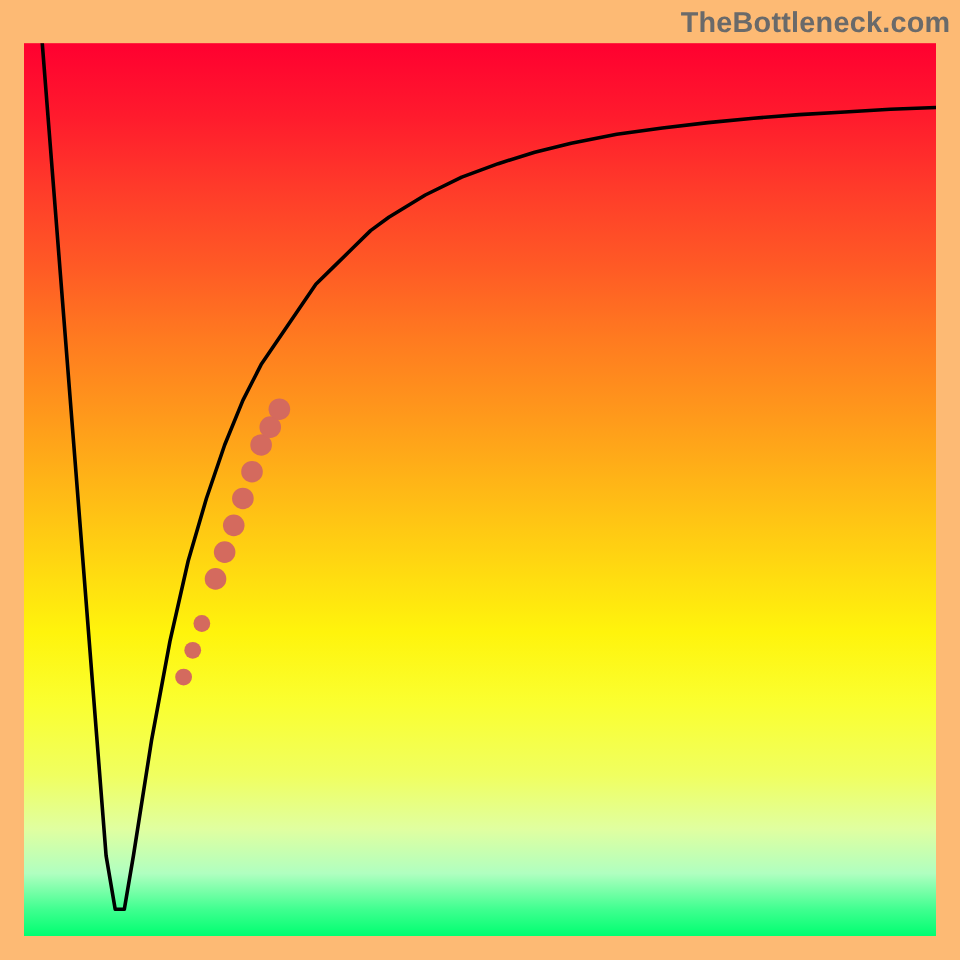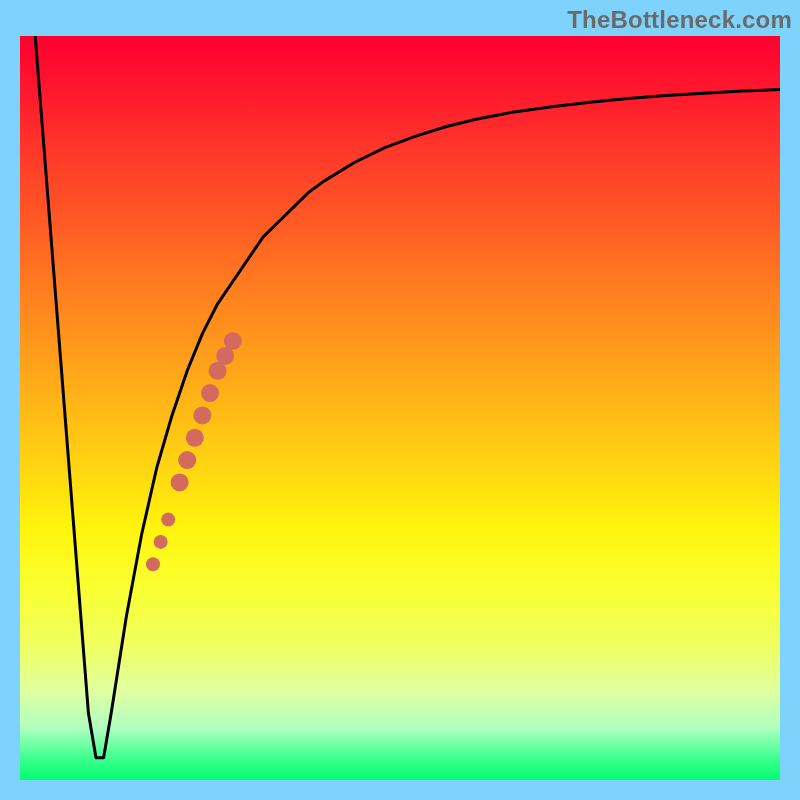--- a/index.html
+++ b/index.html
@@ -1,21 +1,21 @@
 <!DOCTYPE html>
 <html><head>
 <meta charset="utf-8">
 <style>
   * { margin: 0; padding: 0; box-sizing: border-box; }
   html, body { width: 800px; height: 800px; overflow: hidden; background: #000; }
   .frame {
     position: relative;
     width: 800px;
     height: 800px;
-    background: #7dd3fc;
+    background: #fdba74;
   }
   .plot-area {
     position: absolute;
     left: 20px;
     top: 36px;
     width: 760px;
     height: 744px;
     background: linear-gradient(to bottom,
       #ff0030 0%,
       #ff1a2d 8%,

